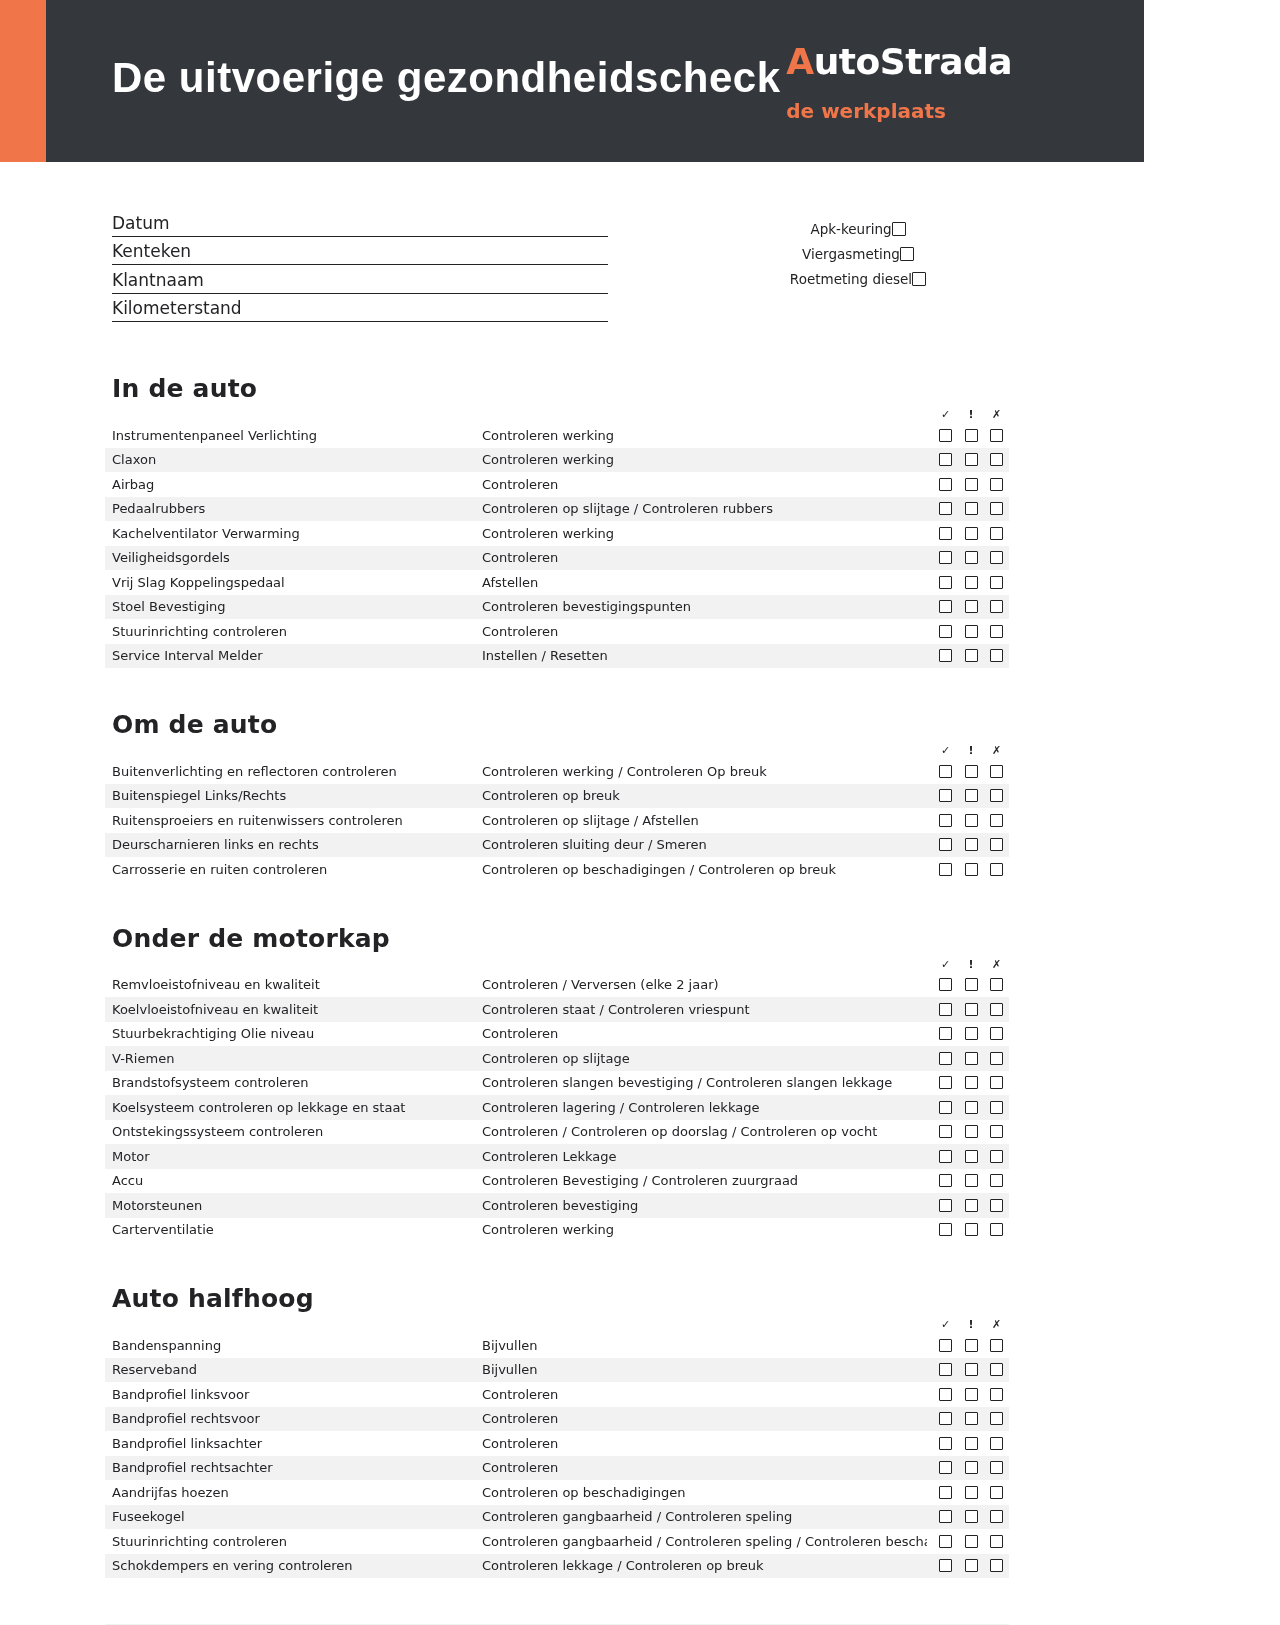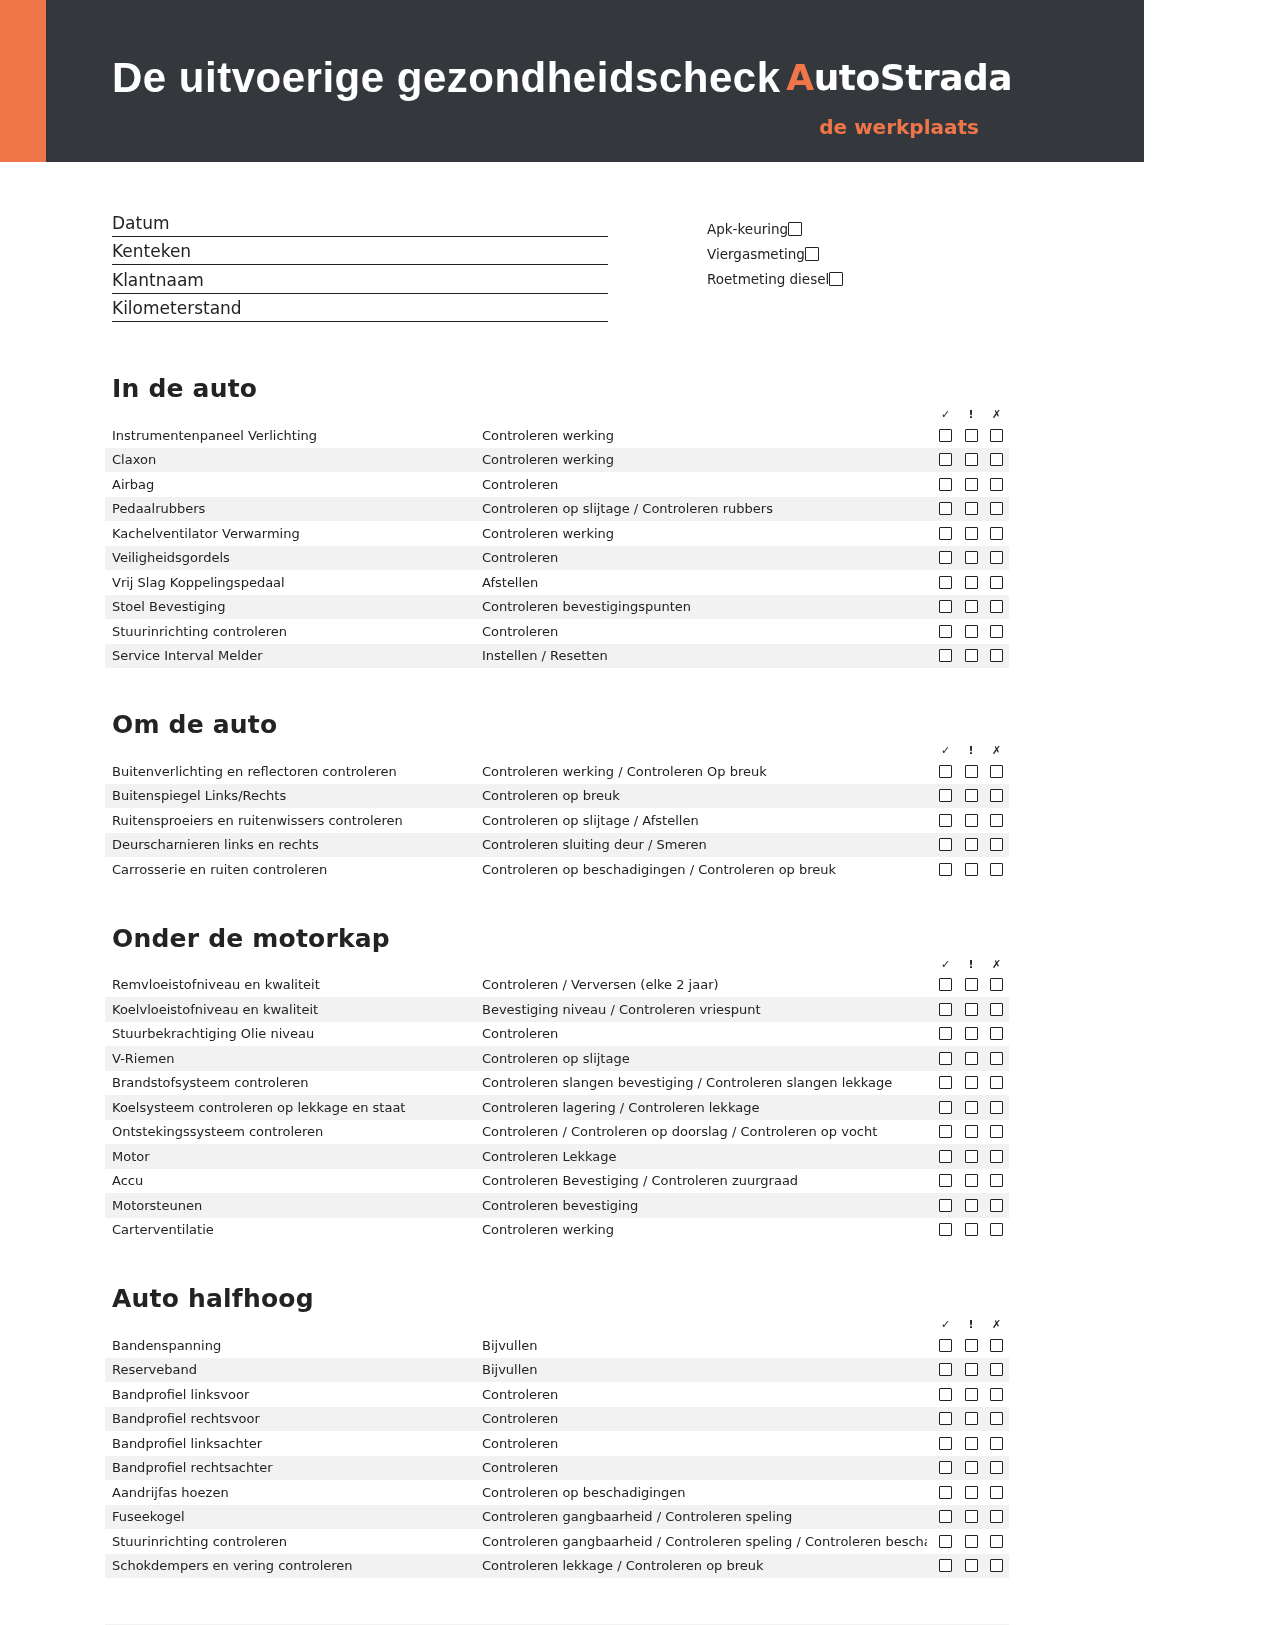--- a/index.html
+++ b/index.html
@@ -12,35 +12,35 @@
   .page { width: 1144px; height: 1625px; overflow: hidden; position: relative; background: #fff; }
 
   
   .header { position: relative; height: 162px; background: var(--header-bg, #34383c); }
   .header-stripe { position: absolute; left: 0; top: 0; width: 46px; height: 162px; background: var(--accent, #f0764a); }
   .title {
     position: absolute; left: 112px; top: 54px;
     color: #ffffff; font-size: 42px; font-weight: bold; letter-spacing: 0.5px;
     font-family: "Liberation Sans", sans-serif;
   }
-  .logo { position: absolute; right: 132px; top: 60px; text-align: center; }
+  .logo { position: absolute; right: 132px; top: 44px; text-align: left; }
   .logo-text {
     display: block; color: #ffffff; font-size: 36px; font-weight: bold; line-height: 1;
     font-family: "DejaVu Sans", sans-serif; letter-spacing: -0.5px;
   }
   .logo-text::first-letter { color: var(--accent, #f0764a); }
   .logo-sub { color: var(--accent, #f0764a); font-size: 20px; font-weight: bold; line-height: 1.1; margin-top: 20px; }
 
   
   .form-area { position: relative; height: 124px; margin: 46px 135px 0 112px; }
   .fields { position: absolute; left: 0; top: 0; width: 496px; }
   .field { position: relative; height: 28.5px; border-bottom: 1.6px solid var(--line, #232326); }
   .field-label { position: absolute; left: 0; bottom: 3px; font-size: 17px; }
   .checks { position: absolute; right: 0; top: 8px; width: 302px; }
-  .check { display: flex; align-items: center; justify-content: flex-start; height: 25px; }
+  .check { display: flex; align-items: center; justify-content: center; height: 25px; }
   .check-label { font-size: 13.5px; }
   .cb {
     display: inline-block; width: 14px; height: 14px;
     border: 1.7px solid var(--line, #232326); background: #fff; border-radius: 1px;
   }
 
   
   .sections { margin: 0 135px 0 105px; }
   .check-section { margin-top: 42px; }
   .section-title {
@@ -273,21 +273,21 @@
             <span class="item">Remvloeistofniveau en kwaliteit</span>
             <span class="action">Controleren / Verversen (elke 2 jaar)</span>
             <span class="boxes">
               <span class="cb"></span>
               <span class="cb"></span>
               <span class="cb"></span>
             </span>
           </div>
           <div class="row alt">
             <span class="item">Koelvloeistofniveau en kwaliteit</span>
-            <span class="action">Bevestiging niveau / Controleren vriespunt</span>
+            <span class="action">Controleren staat / Controleren vriespunt</span>
             <span class="boxes">
               <span class="cb"></span>
               <span class="cb"></span>
               <span class="cb"></span>
             </span>
           </div>
           <div class="row">
             <span class="item">Stuurbekrachtiging Olie niveau</span>
             <span class="action">Controleren</span>
             <span class="boxes">

